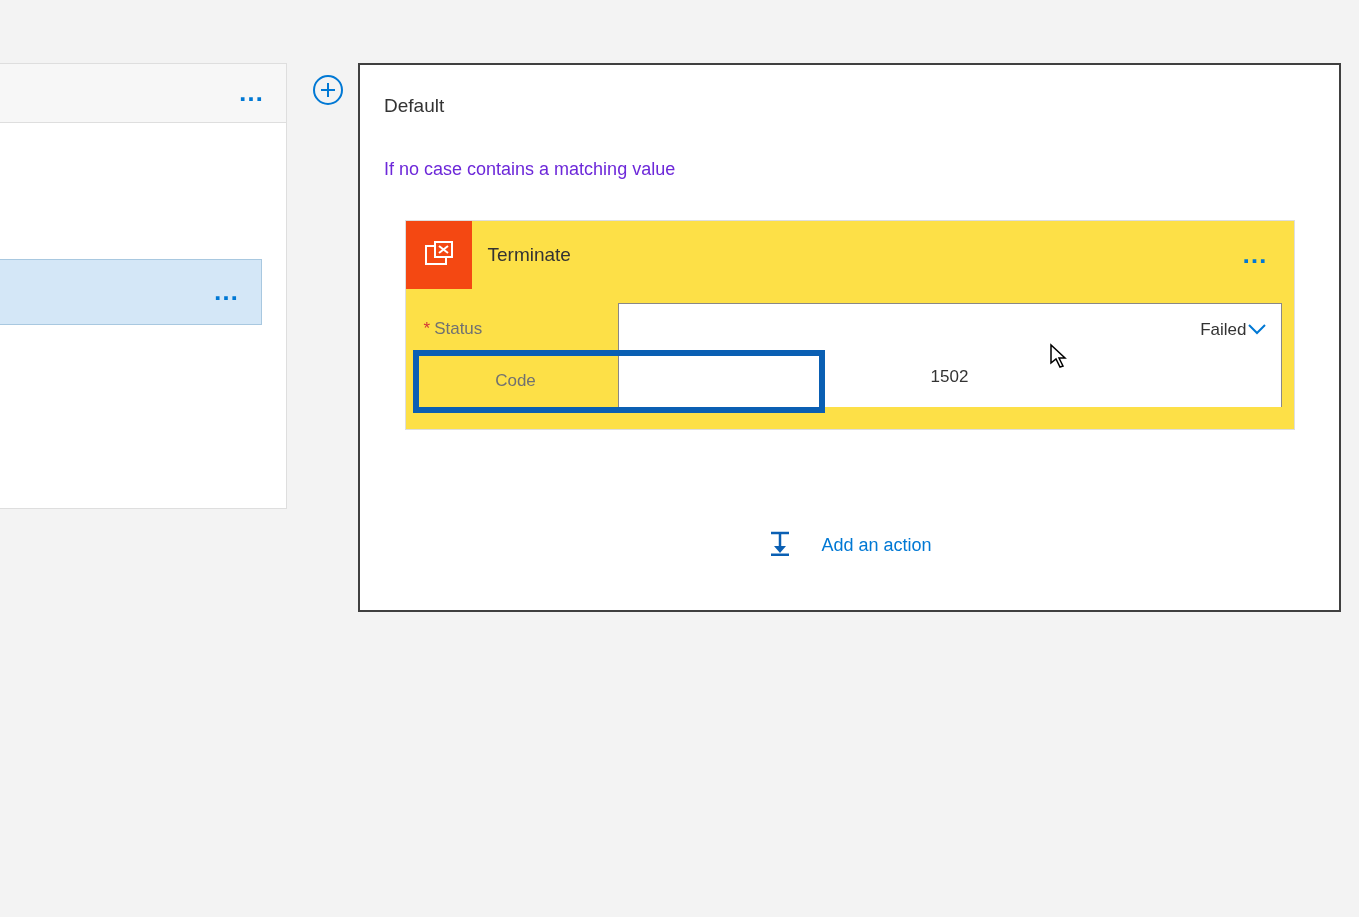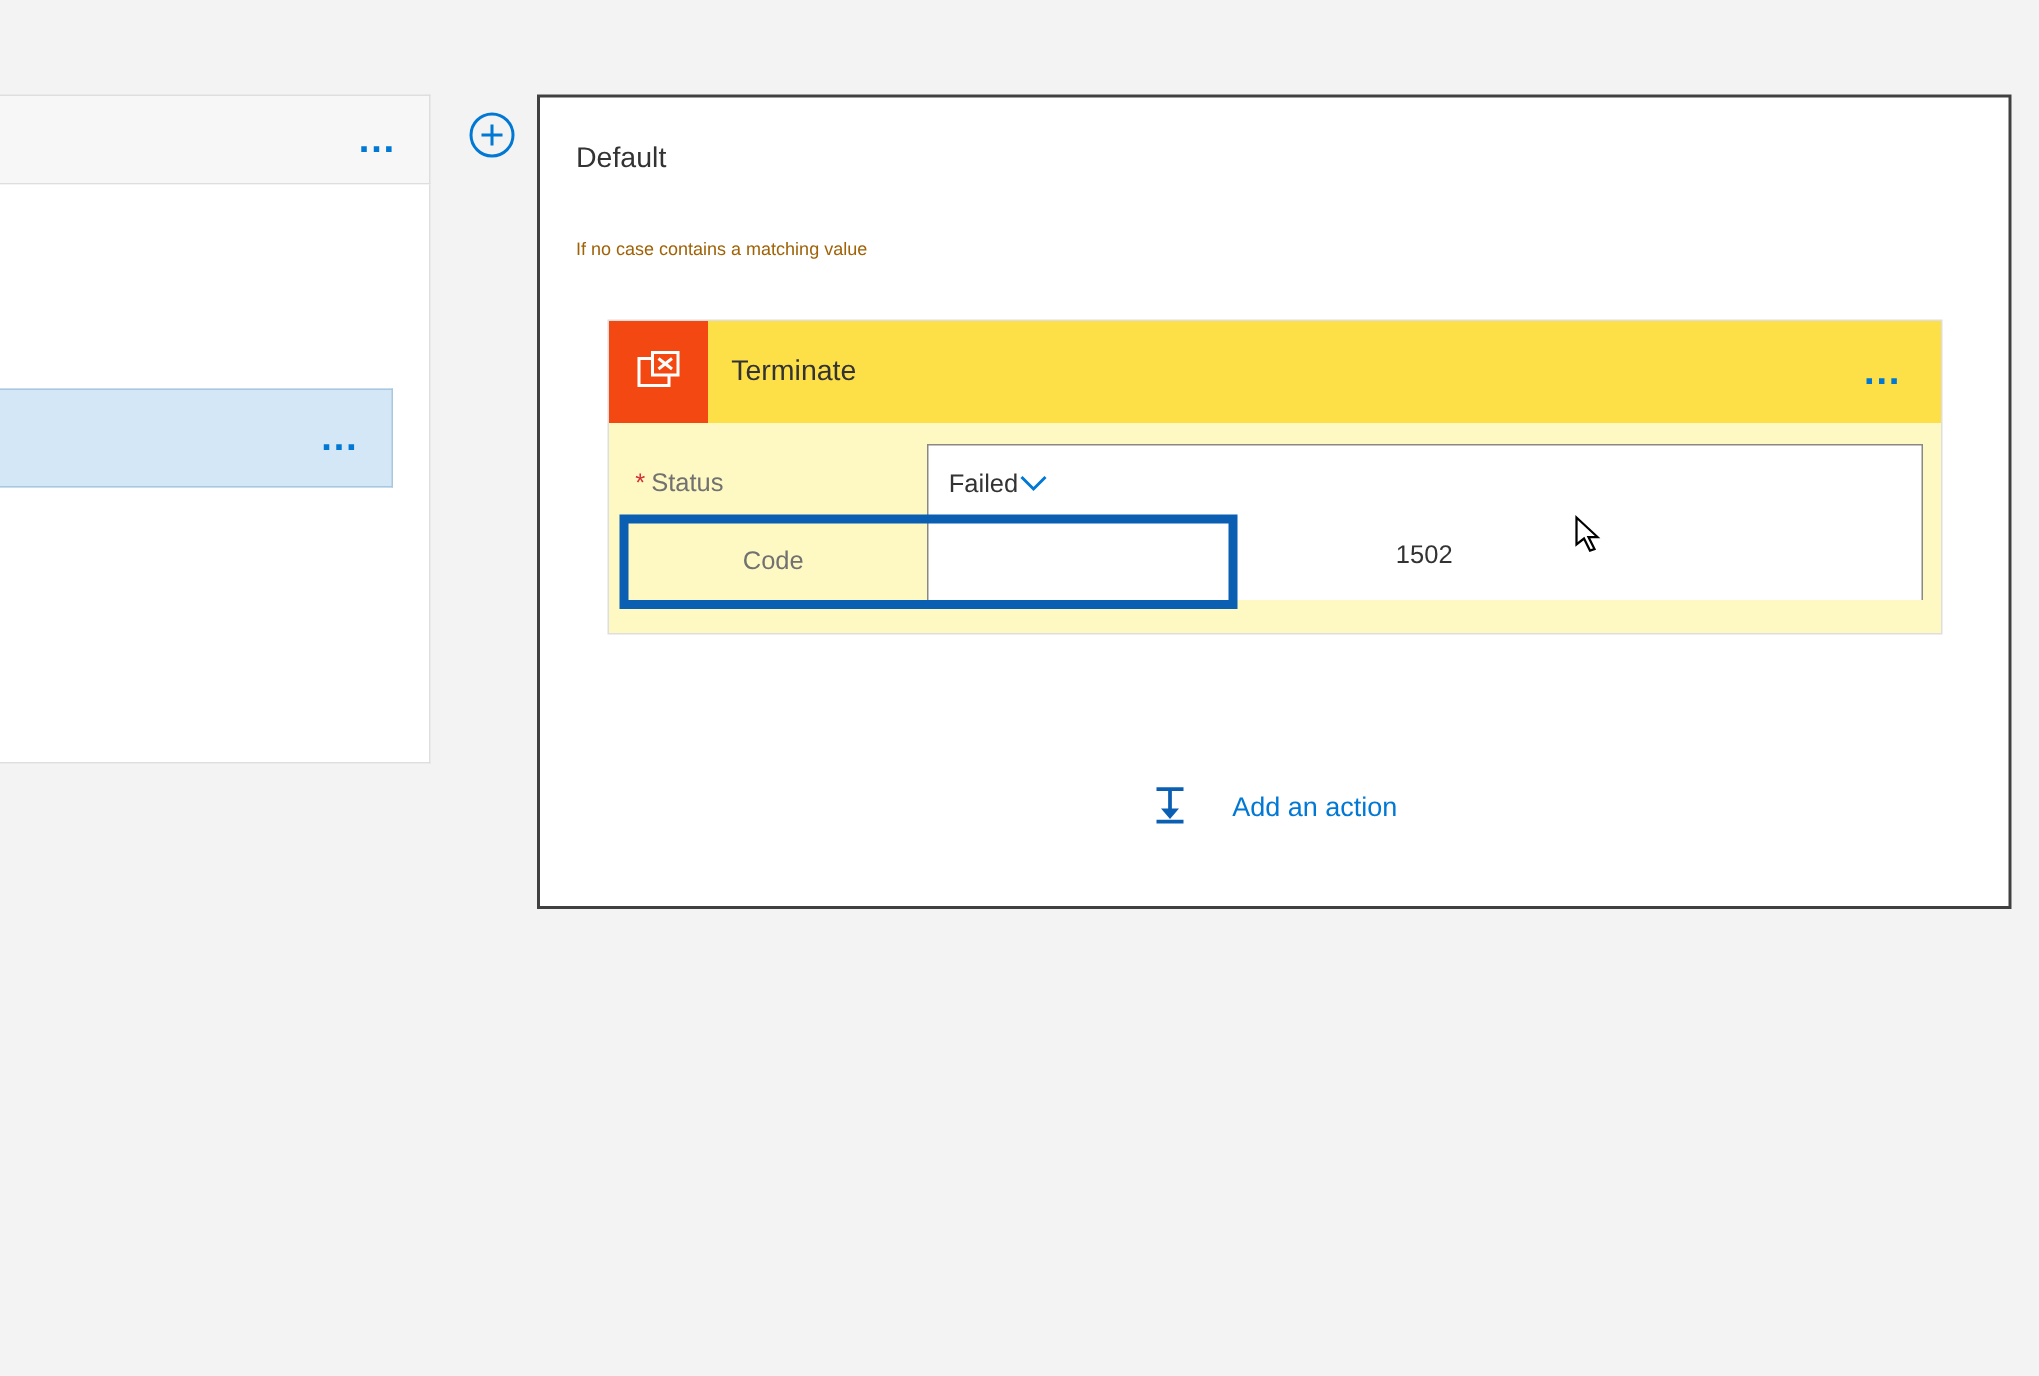--- a/index.html
+++ b/index.html
@@ -105,22 +105,22 @@
       background: #ffffff;
       border: 2px solid #404040;
       padding: 30px 24px 50px 24px;
     }
     .default-title {
       font-size: 19px;
       color: #333;
       margin-bottom: 42px;
     }
     .default-subtitle {
-      font-size: 12px;
-      color: #a16207;
+      font-size: 18px;
+      color: #6d28d9;
       margin-bottom: 40px;
     }
     
     
     .terminate-block {
       border: 1px solid #dedede;
       margin: 0 auto;
       width: 890px;
     }
     .terminate-header {
@@ -148,21 +148,21 @@
       margin-left: 16px;
     }
     .terminate-header .ellipsis {
       position: absolute;
       right: 24px;
     }
     
     
     .form-area {
       padding: 14px 12px 22px 12px;
-      background: #fef9c3;
+      background: #fde047;
     }
     .form-row {
       display: flex;
       align-items: stretch;
       position: relative;
     }
     .form-label {
       width: 200px;
       padding: 16px 10px 16px 6px;
       font-size: 17px;
@@ -178,21 +178,21 @@
       border: 1px solid #8a8886;
       padding: 12px 14px;
       font-size: 17px;
       color: #333;
       background: #fff;
       position: relative;
     }
     .select-control {
       display: flex;
       align-items: center;
-      justify-content: flex-start;
+      justify-content: flex-end;
     }
     .chevron-down {
       color: #0078d4;
     }
     .chevron-down svg {
       width: 20px;
       height: 12px;
     }
     .textarea-control {
       line-height: 1.9;

